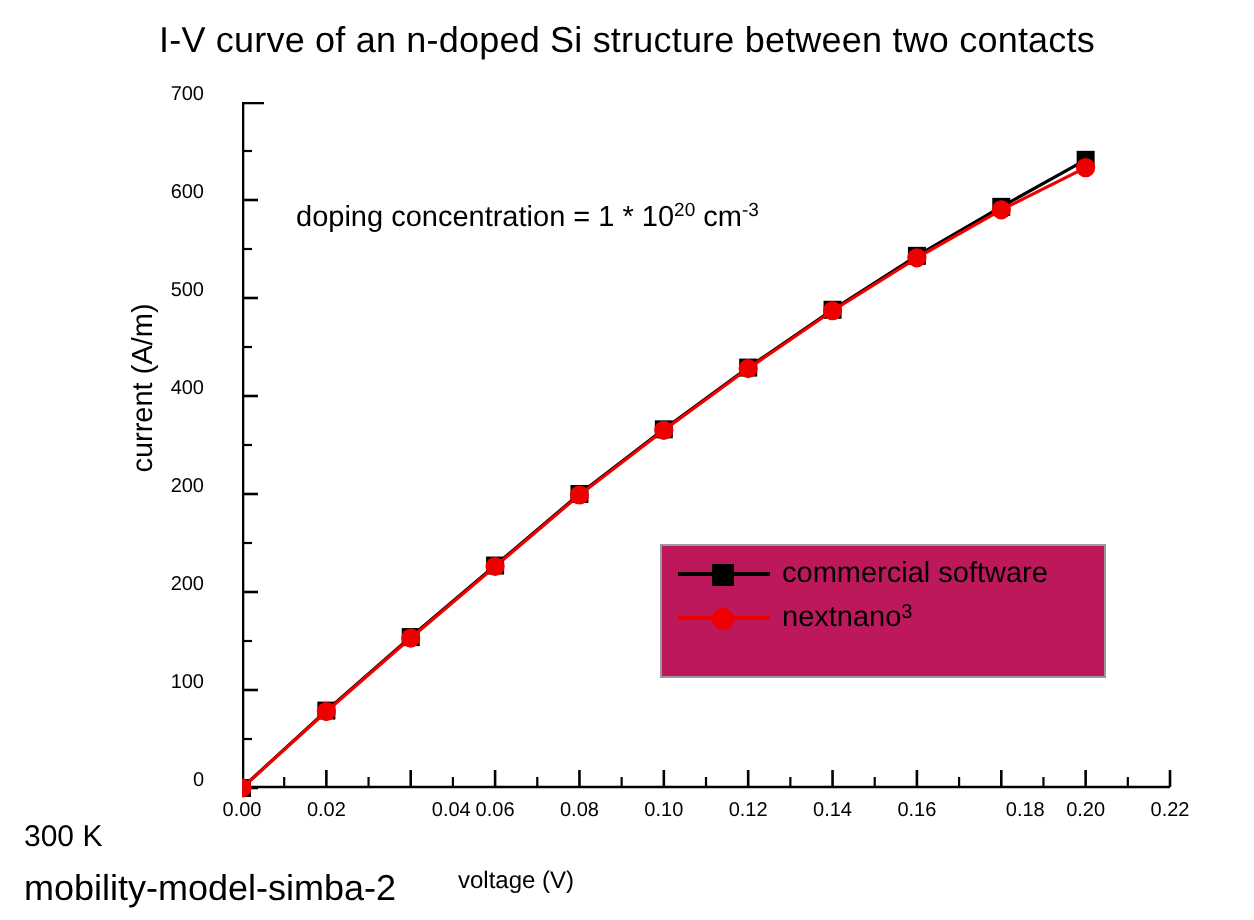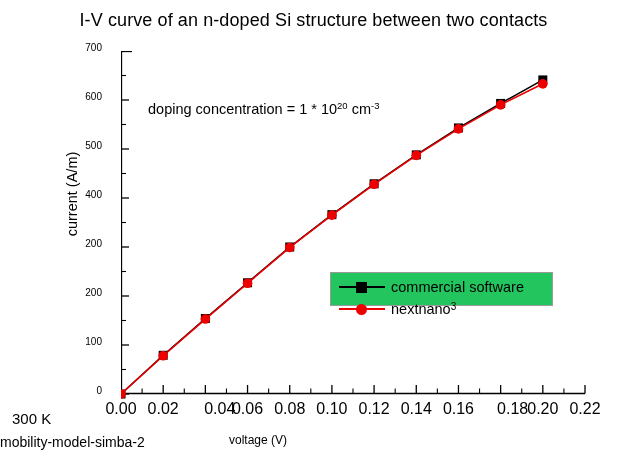--- a/index.html
+++ b/index.html
@@ -63,21 +63,21 @@
   }
   .tick-label-y {
     position: absolute;
     right: 0;
     font-size: 10px;
     text-align: right;
     white-space: nowrap;
   }
   .tick-label-x {
     position: absolute;
-    font-size: 16px;
+    font-size: 10px;
     text-align: center;
     white-space: nowrap;
   }
   #annotation-doping {
     position: absolute;
     left: 148px;
     top: 100px;
     font-size: 14.5px;
     white-space: nowrap;
   }
@@ -87,33 +87,33 @@
   }
   #annotation-temperature {
     position: absolute;
     left: 12px;
     top: 410px;
     font-size: 15px;
     white-space: nowrap;
   }
   #annotation-model {
     position: absolute;
-    left: 0;
+    left: 12px;
     top: 434px;
-    font-size: 14px;
+    font-size: 18px;
     white-space: nowrap;
   }
   #legend {
     position: absolute;
     left: 330px;
     top: 272px;
     width: 223px;
-    height: 34px;
+    height: 67px;
     border: 1px solid #9a9a9a;
-    background: #22c55e;
+    background: #be185d;
     box-sizing: border-box;
     padding: 3px 0 0 0;
   }
   .legend-row {
     display: flex;
     align-items: center;
     height: 22px;
     padding-left: 8px;
   }
   .legend-sample {

